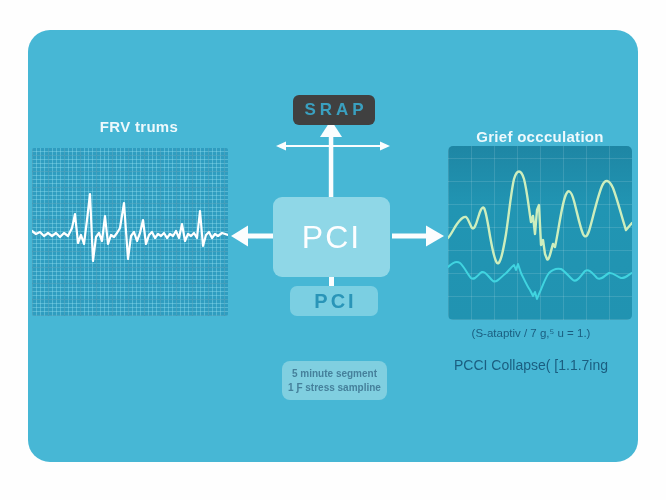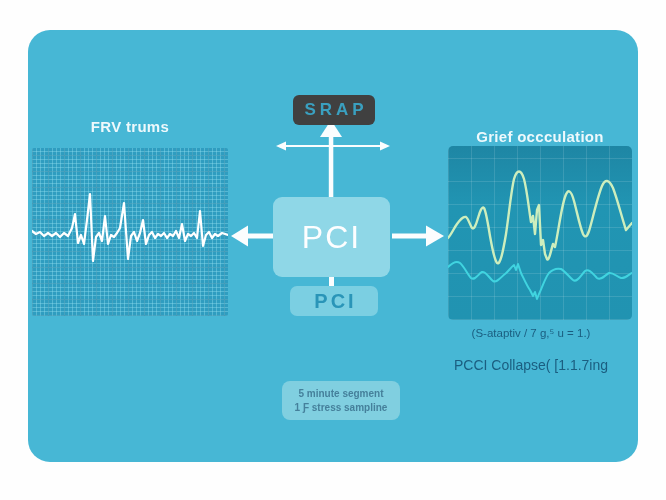--- a/index.html
+++ b/index.html
@@ -47,38 +47,38 @@
   .node-center{
     left:273px;top:197px;width:117px;height:80px;border-radius:9px;
     background:#8fd7e7;color:#fdfeff;font-size:32px;font-weight:500;letter-spacing:2px;
   }
   .node-bottom{
     left:290px;top:286px;width:88px;height:30px;border-radius:7px;
     background:#7bcfe2;color:#2a95b8;font-size:20px;font-weight:600;letter-spacing:3px;
     text-indent:3px;
   }
   .chip{
-    position:absolute;left:282px;top:361px;width:118px;height:39px;border-radius:8px;
+    position:absolute;left:282px;top:361px;width:105px;height:39px;border-radius:8px;
     background:#80cfe0;color:#45809b;font-size:10px;font-weight:600;
-    line-height:13.5px;text-align:center;box-sizing:border-box;padding-top:6px;margin-top:20px;
+    line-height:13.5px;text-align:center;box-sizing:border-box;padding-top:6px;
   }
   .ann{
     position:absolute;text-align:center;color:#1b5e80;font-weight:400;
   }
   .ann-formula{left:438px;top:326px;width:186px;font-size:11.5px;line-height:14px;}
   .ann-detail{left:433px;top:356px;width:196px;font-size:14px;line-height:19px;}
   .connector{position:absolute;left:329px;top:276px;width:5px;height:11px;background:#fbfdfe;}
   svg{display:block;}
 </style>
 </head>
 <body>
 
 <div class="panel"></div>
 
-<div class="chart-title" style="left:32px;top:118px;width:196px;">FRV trums</div>
+<div class="chart-title" style="left:41px;top:118px;width:196px;">FRV trums</div>
 <div class="ecg-chart">
   <svg width="196" height="168" viewBox="0 0 196 168">
     <path fill="none" stroke-width="2.2" stroke-linejoin="round" stroke-linecap="round" stroke="#ffffff" d="M0,83 L4,86 L8,84 L12,88 L16,85 L20,88 L24,85 L28,89 L32,85 L36,88 L40,80 L43,66 L46,95 L49,87 L52,96 L55,72 L58,46 L61,113 L64,89 L67,85 L70,93 L73,68 L76,96 L79,87 L82,89 L85,85 L88,80 L92,55 L96,111 L99,88 L102,84 L105,93 L108,85 L111,72 L114,96 L117,87 L120,84 L123,90 L126,86 L129,88 L132,85 L135,90 L138,86 L141,88 L144,83 L147,90 L150,76 L153,93 L156,86 L159,88 L162,85 L165,90 L168,63 L171,98 L174,87 L177,84 L180,90 L183,86 L186,88 L190,85 L196,87"></path>
   </svg>
 </div>
 
 <div class="chart-title" style="left:448px;top:128px;width:184px;">Grief occculation</div>
 <div class="right-chart">
   <svg width="184" height="174" viewBox="0 0 184 174">
     <path fill="none" stroke-width="2.4" stroke-linejoin="round" stroke-linecap="round" stroke="#cdeebd" d="M0,92 C3,89 6,82 9,78 C12,74 15,70 18,71 C20,72 22,79 24,82 C26,84 28,79 30,72 C32,65 34,60 36,62 C38,65 40,78 42,90 C44,101 46,113 49,117 C52,120 55,106 58,88 C61,68 63,46 66,33 C69,23 73,23 76,33 C79,44 81,64 83,76 L85,70 L87,88 L89,64 L91,59 L93,99 L95,94 L97,108 L99,113 C101,116 103,104 105,98 L107,101 C110,88 113,63 117,51 C120,42 123,44 126,55 C129,66 132,81 135,88 C137,92 139,91 141,85 C144,76 149,52 154,40 C157,33 161,33 165,42 C169,52 174,72 178,84 L184,77"></path>

